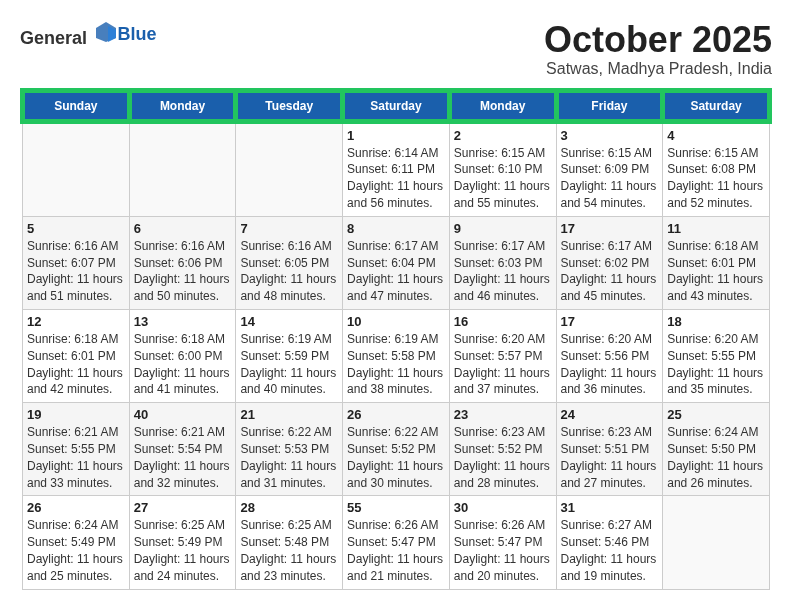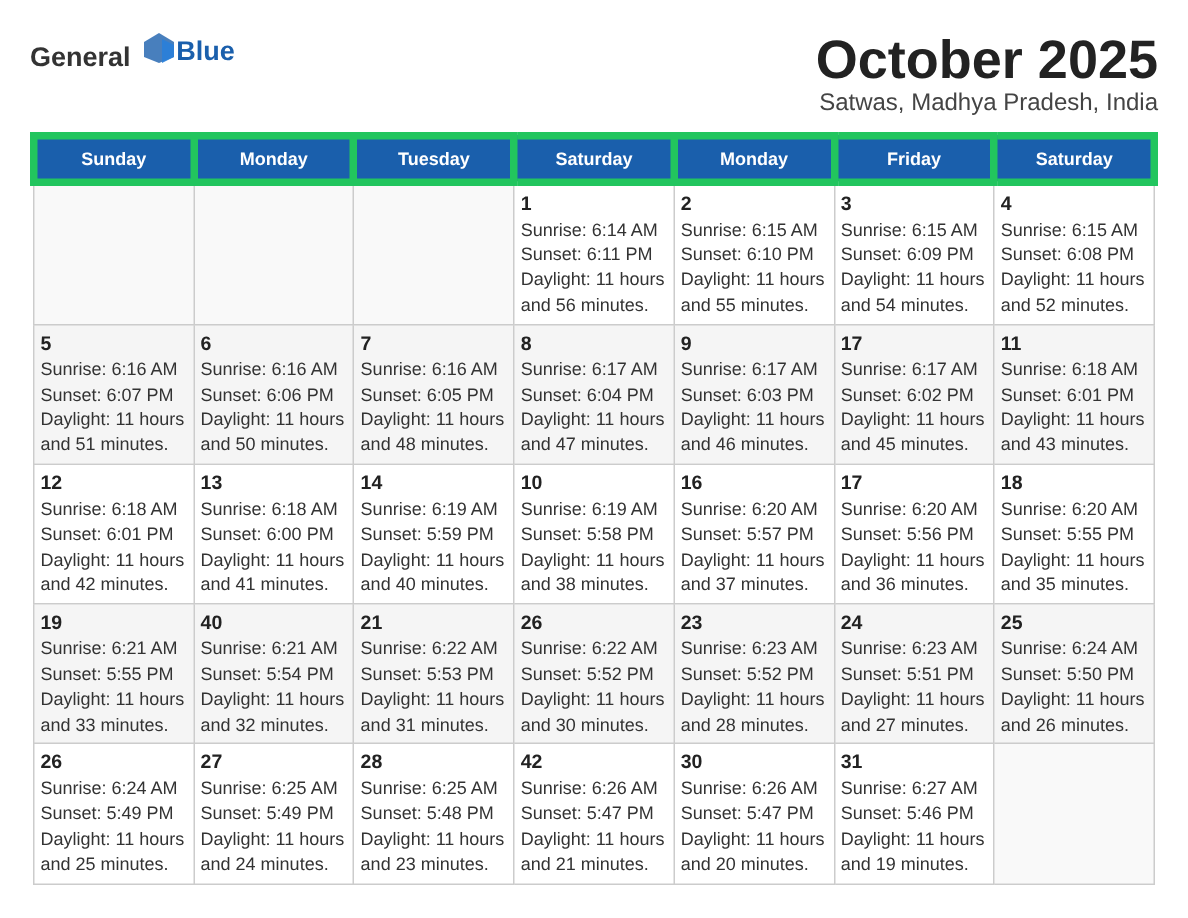--- a/index.html
+++ b/index.html
@@ -242,21 +242,21 @@
           </td>
           <td>
             <div class="day-number">27</div>
             <div class="day-info">Sunrise: 6:25 AM<br>Sunset: 5:49 PM<br>Daylight: 11 hours and 24 minutes.</div>
           </td>
           <td>
             <div class="day-number">28</div>
             <div class="day-info">Sunrise: 6:25 AM<br>Sunset: 5:48 PM<br>Daylight: 11 hours and 23 minutes.</div>
           </td>
           <td>
-            <div class="day-number">42</div>
+            <div class="day-number">55</div>
             <div class="day-info">Sunrise: 6:26 AM<br>Sunset: 5:47 PM<br>Daylight: 11 hours and 21 minutes.</div>
           </td>
           <td>
             <div class="day-number">30</div>
             <div class="day-info">Sunrise: 6:26 AM<br>Sunset: 5:47 PM<br>Daylight: 11 hours and 20 minutes.</div>
           </td>
           <td>
             <div class="day-number">31</div>
             <div class="day-info">Sunrise: 6:27 AM<br>Sunset: 5:46 PM<br>Daylight: 11 hours and 19 minutes.</div>
           </td>

